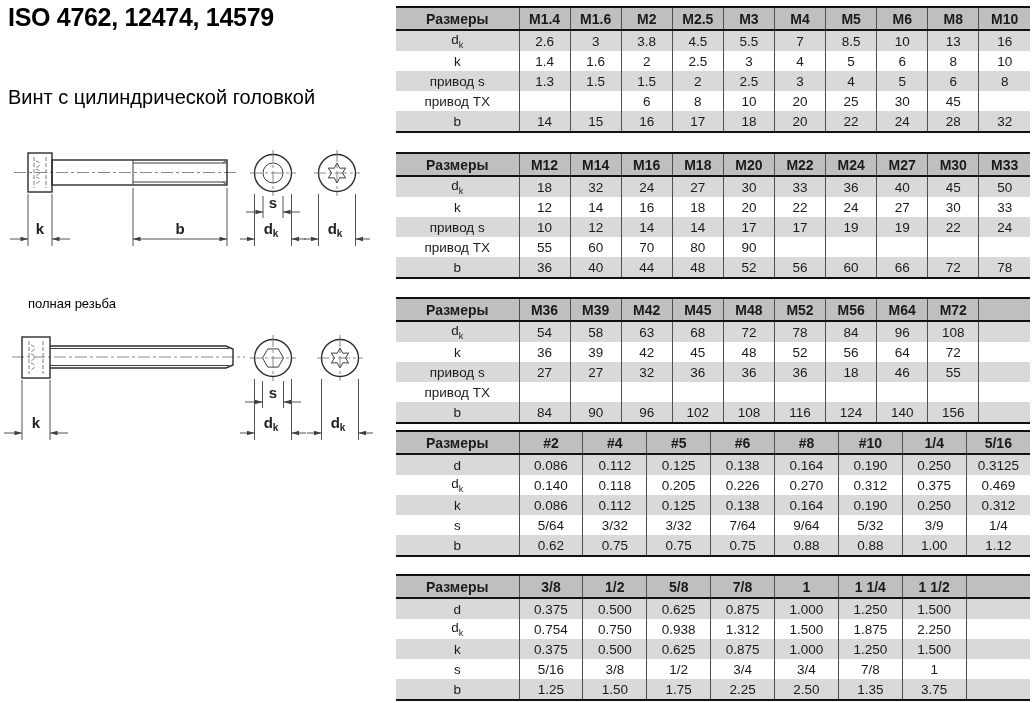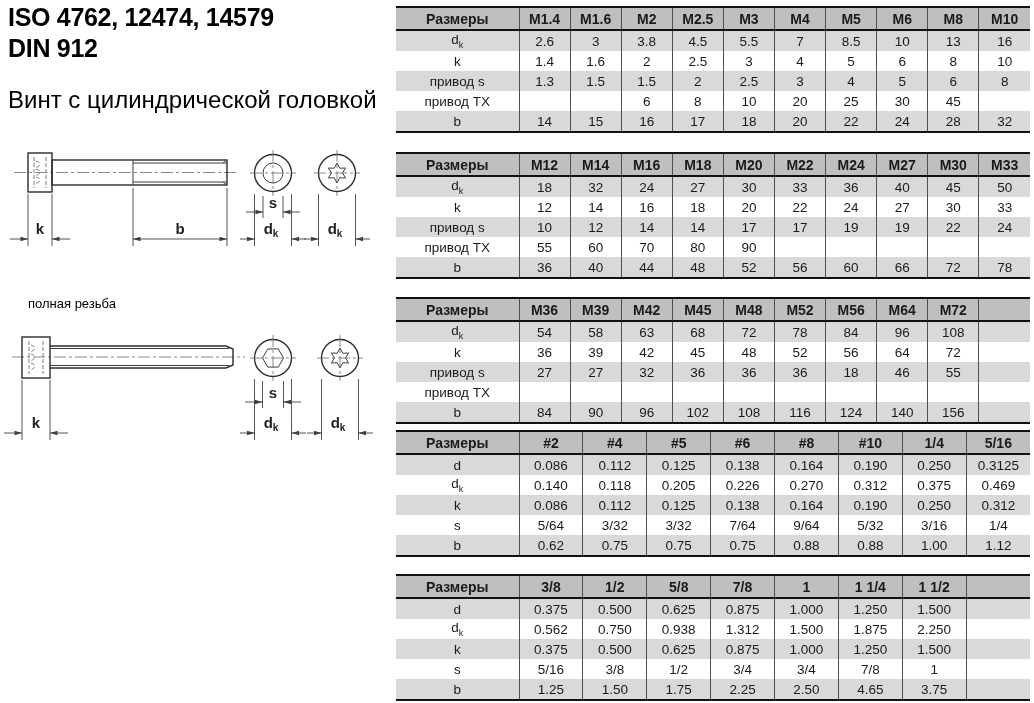--- a/index.html
+++ b/index.html
@@ -1,21 +1,21 @@
 <!DOCTYPE html>
 <html><head>
 <meta charset="utf-8">
 <style>
   html,body{margin:0;padding:0;background:#fff;}
   #app{position:relative;width:1034px;height:703px;background:#fff;overflow:hidden;
        font-family:"Liberation Sans",sans-serif;color:#1a1a1a;}
 
   .page-title{position:absolute;left:8px;top:2px;font-size:25px;font-weight:bold;
               line-height:31px;letter-spacing:-0.3px;color:#000;}
-  .subtitle{position:absolute;left:8px;top:86px;font-size:24px;color:#000;}
+  .subtitle{position:absolute;left:8px;top:86px;font-size:20px;color:#000;}
   .thread-label{position:absolute;left:28px;top:296px;font-size:13px;color:#000;}
 
   .drawing{position:absolute;left:0;}
   .d1{top:148px;}
   .d2{top:328px;}
   .drawing .ln{stroke:#3f3f3f;stroke-width:1;fill:none;}
   .drawing .thick{stroke:#2c2c2c;stroke-width:1.4;fill:none;}
   .drawing .cl{stroke:#6a6a6a;stroke-width:0.8;fill:none;stroke-dasharray:12 3 3 3;}
   .drawing .hid{stroke:#5a5a5a;stroke-width:0.8;fill:none;stroke-dasharray:4 2;}
   .drawing .dim{stroke:#3f3f3f;stroke-width:0.9;fill:none;}
@@ -40,21 +40,20 @@
   .dim-table tbody tr:last-child th,.dim-table tbody tr:last-child td{border-bottom:2px solid #111;}
   .dim-table sub{font-size:9px;}
 </style>
 </head>
 <body>
 
 <div id="app">
 
   <div class="page-title">
     <div>ISO 4762, 12474, 14579</div>
-    <div>DIN 912</div>
   </div>
 
   <div class="subtitle">Винт с цилиндрической головкой</div>
 
   <svg class="drawing d1" width="390" height="118" viewBox="0 0 390 118">
     <g>
       <line class="cl" x1="14" y1="24.5" x2="238" y2="24.5"></line>
       <rect class="thick" x="28" y="5" width="24" height="39"></rect>
       <line class="hid" x1="34" y1="9" x2="34" y2="40"></line>
       <line class="hid" x1="46" y1="9" x2="46" y2="40"></line>
@@ -537,21 +536,21 @@
             <td>0.312</td>
           </tr>
           <tr>
             <th>s</th>
             <td>5/64</td>
             <td>3/32</td>
             <td>3/32</td>
             <td>7/64</td>
             <td>9/64</td>
             <td>5/32</td>
-            <td>3/16</td>
+            <td>3/9</td>
             <td>1/4</td>
           </tr>
           <tr>
             <th>b</th>
             <td>0.62</td>
             <td>0.75</td>
             <td>0.75</td>
             <td>0.75</td>
             <td>0.88</td>
             <td>0.88</td>
@@ -594,21 +593,21 @@
             <td>0.500</td>
             <td>0.625</td>
             <td>0.875</td>
             <td>1.000</td>
             <td>1.250</td>
             <td>1.500</td>
             <td></td>
           </tr>
           <tr>
             <th>d<sub>k</sub></th>
-            <td>0.562</td>
+            <td>0.754</td>
             <td>0.750</td>
             <td>0.938</td>
             <td>1.312</td>
             <td>1.500</td>
             <td>1.875</td>
             <td>2.250</td>
             <td></td>
           </tr>
           <tr>
             <th>k</th>
@@ -632,21 +631,21 @@
             <td>1</td>
             <td></td>
           </tr>
           <tr>
             <th>b</th>
             <td>1.25</td>
             <td>1.50</td>
             <td>1.75</td>
             <td>2.25</td>
             <td>2.50</td>
-            <td>4.65</td>
+            <td>1.35</td>
             <td>3.75</td>
             <td></td>
           </tr>
         </tbody>
       </table>
     </div>
 
 </div>
 
 </body></html>

